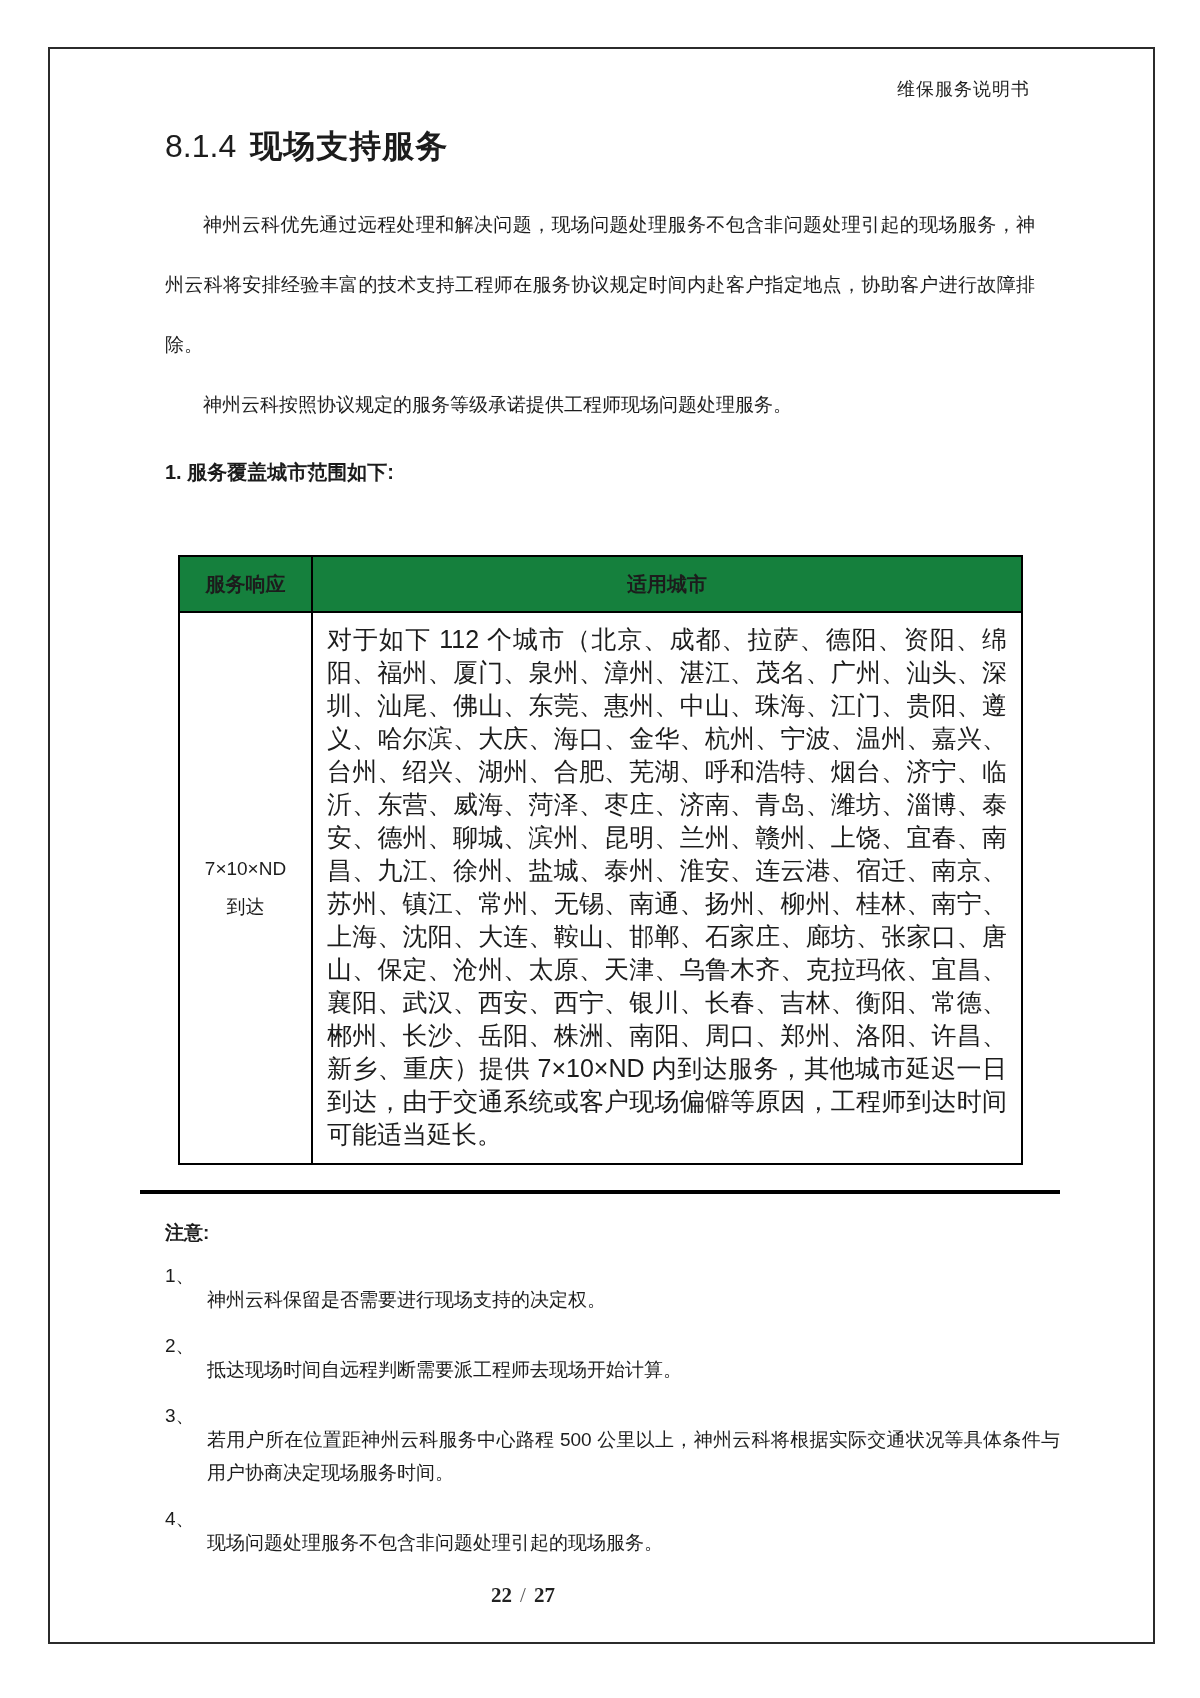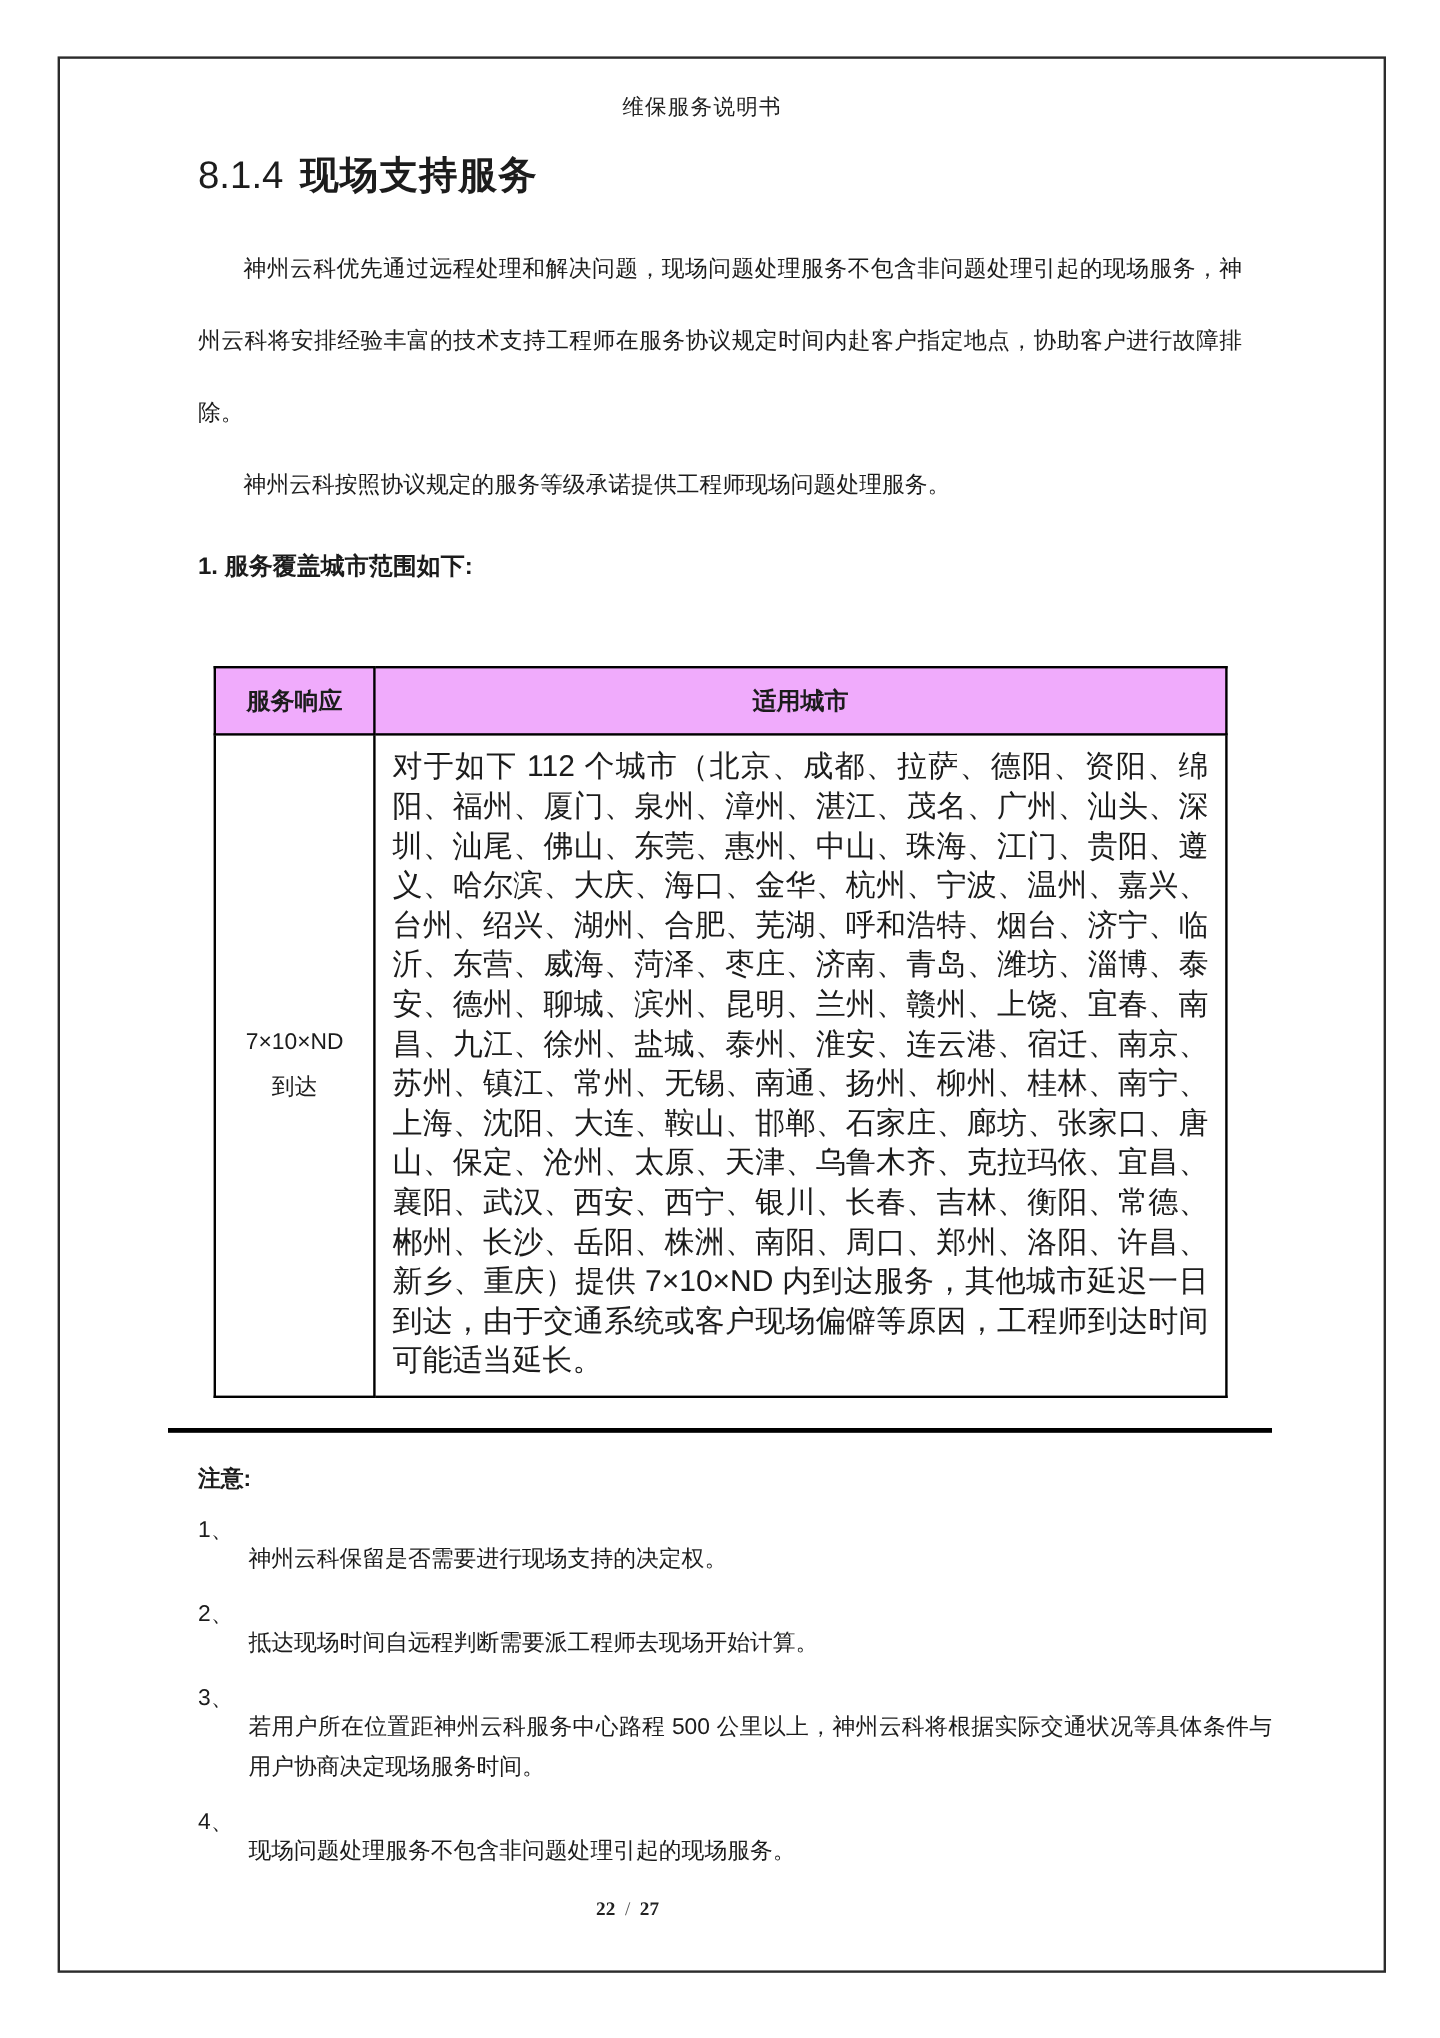--- a/index.html
+++ b/index.html
@@ -19,21 +19,21 @@
     box-sizing:border-box;
     pointer-events:none;
   }
   .content{
     position:absolute;
     left:140px;top:47px;
     width:920px;
   }
   .doc-header{
     margin-top:30px;
-    text-align:center;
+    text-align:right;
     padding-right:30px;
     font-family:"Liberation Serif","DejaVu Serif",serif;
     font-size:18px;
     letter-spacing:1px;
     color:#222;
   }
   .section-heading{
     margin-top:28px;
     margin-left:25px;
     font-size:32px;
@@ -63,21 +63,21 @@
     margin-left:38px;
     width:845px;
     border-collapse:collapse;
     table-layout:fixed;
   }
   .city-table th,.city-table td{
     border:2px solid #000;
     box-sizing:border-box;
   }
   .city-table th{
-    background:#f0abfc;
+    background:#15803d;
     height:56px;
     font-size:20px;
     font-weight:bold;
     vertical-align:middle;
   }
   .col-response{width:133px;}
   .cell-response{
     text-align:center;
     vertical-align:middle;
     font-size:19px;
@@ -119,21 +119,21 @@
     text-align:justify;
     width:0;
     margin-top:24px;
   }
   .doc-footer{
     position:absolute;
     left:0;top:1583px;
     width:1046px;
     text-align:center;
     font-family:"Liberation Serif","DejaVu Serif",serif;
-    font-size:16px;
+    font-size:21px;
     color:#222;
   }
   .doc-footer .pg{font-weight:bold;}
   .doc-footer .sep{padding:0 8px;color:#555;}
 </style>
 </head>
 <body>
 
 <div class="page">
   <div class="page-border"></div>

